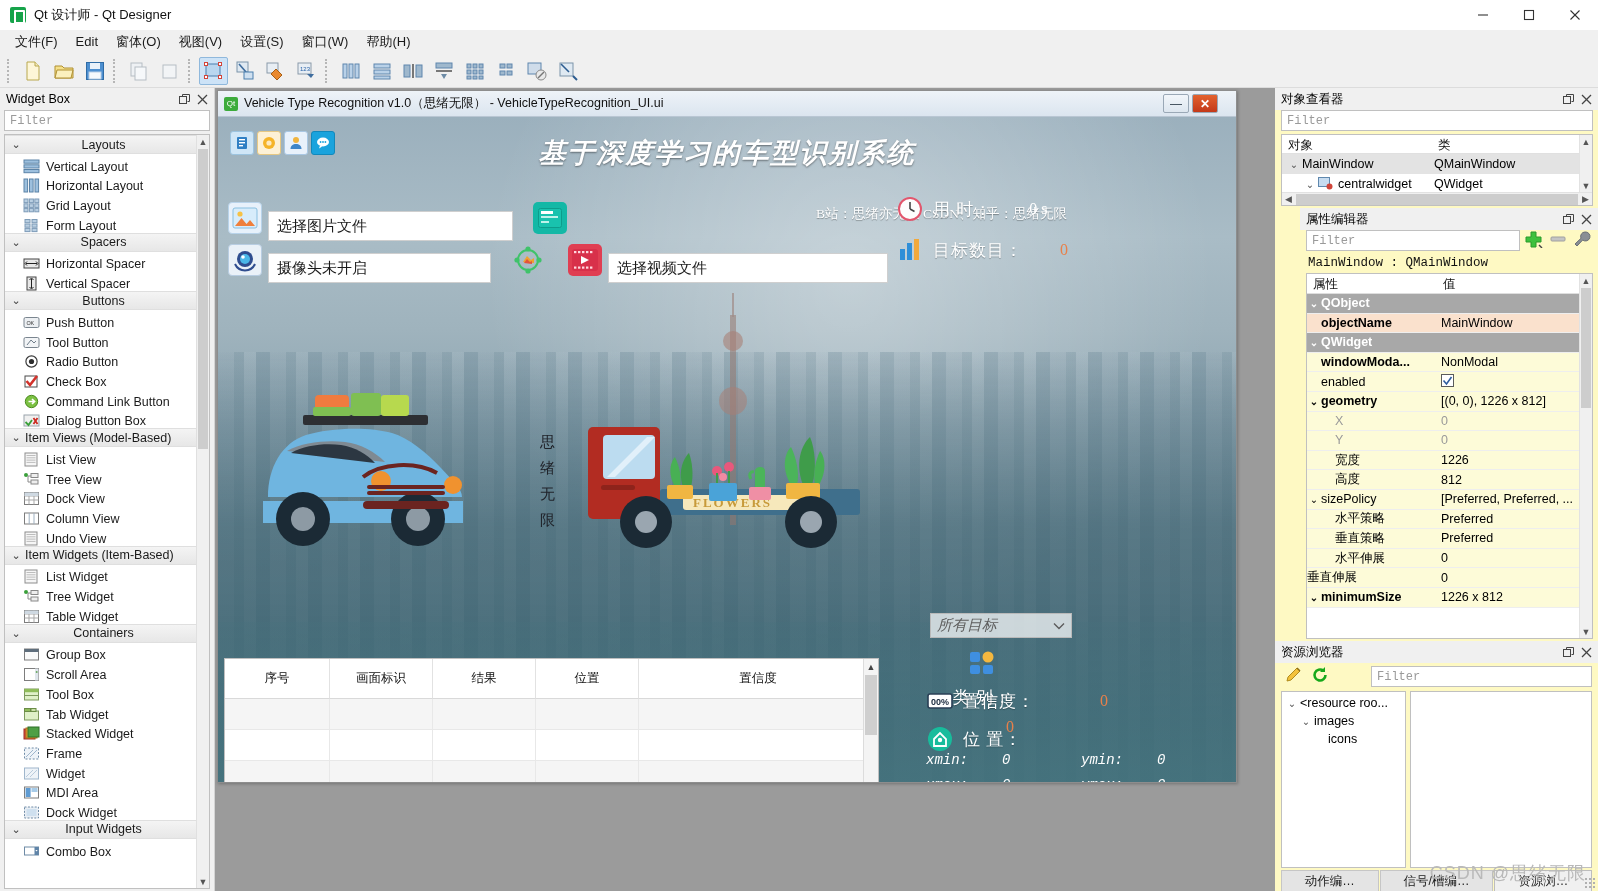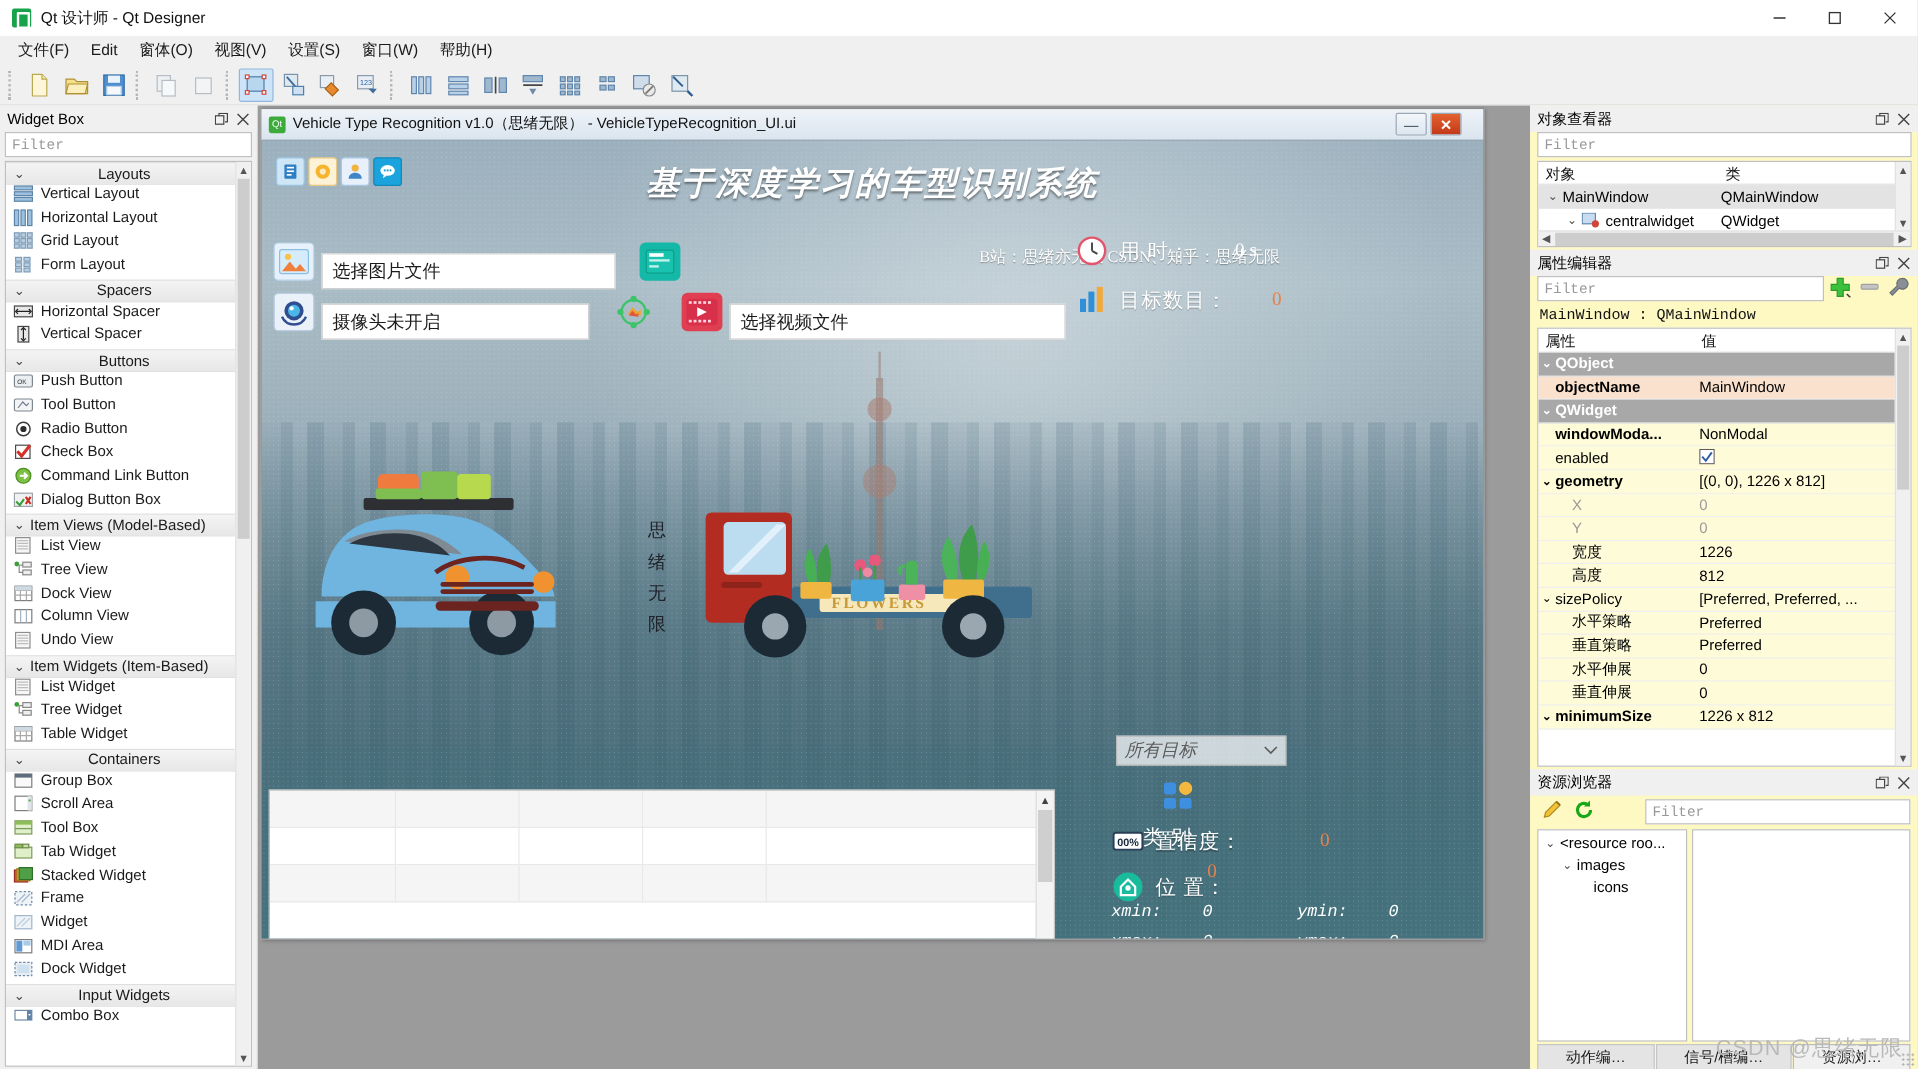--- a/index.html
+++ b/index.html
@@ -152,22 +152,22 @@
     display: flex; align-items: center;
     font-size: 12.5px; font-weight: normal;
     color: #1a1a1a;
     padding-left: 2px;
   }
   .wb-group .chev { width: 18px; text-align: center; color: #444; font-size: 11px; }
   .wb-group .gl { flex: 1 1 auto; text-align: center; padding-right: 14px; }
   .wb-group.gl-left .gl { text-align: left; padding-right: 0; }
   .wb-item {
     height: 19.7px;
-    display: flex; align-items: flex-start;
-    padding-left: 6px;
+    display: flex; align-items: flex-end;
+    padding-left: 18px;
     font-size: 12.5px;
     color: #1a1a1a;
     white-space: nowrap;
   }
   .wb-item .ic { width: 17px; height: 15px; margin-right: 6px; flex: 0 0 17px; }
   .wb-sb {
     position: absolute; right: 0; top: 0; bottom: 0; width: 13px;
     background: #f0f0f0; border-left: 1px solid #e0e0e0;
   }
   .wb-sb .arr {
@@ -1228,20 +1228,27 @@
               <span class="k">xmax:</span>
               <span>0</span>
             </div>
             <div class="coord-cell">
               <span class="k">ymax:</span>
               <span>0</span>
             </div>
           </div>
 
           <div class="fw-table">
+            <div class="fwt-head" id="fwt-head">
+                <div class="c" style="width: 105px;">序号</div>
+                <div class="c" style="width: 103px;">画面标识</div>
+                <div class="c" style="width: 103px;">结果</div>
+                <div class="c" style="width: 103px;">位置</div>
+                <div class="c" style="width: auto; flex: 1 1 auto;">置信度</div>
+              </div>
             <div class="fwt-body" id="fwt-body">
                 <div class="fwt-row alt">
                   <div class="c" style="width: 105px;"></div>
                   <div class="c" style="width: 103px;"></div>
                   <div class="c" style="width: 103px;"></div>
                   <div class="c" style="width: 103px;"></div>
                   <div class="c" style="width: auto; flex: 1 1 auto;"></div>
                 </div>
                 <div class="fwt-row">
                   <div class="c" style="width: 105px;"></div>
@@ -1319,21 +1326,21 @@
             <div class="arr bot">▼</div>
           </div>
           <div class="ot-hsb">
             <div class="arr">◀</div>
             <div class="thumb"></div>
             <div class="arr">▶</div>
           </div>
         </div>
       </div>
 
-      <div class="rd-sec" style="flex:1 1 auto; min-height:0; display:flex; flex-direction:column;">
+      <div class="rd-sec" style="flex:1 1 auto; min-height:0; display:flex; flex-direction:column;margin-left:25px;">
         <div class="dock-title">
           <span class="t">属性编辑器</span>
           <span class="dock-btn">
             <svg width="11" height="11" viewBox="0 0 11 11">
                 <rect x="0.5" y="2.5" width="7" height="7" fill="none" stroke="#444"></rect>
                 <path d="M3.5 2.5V0.5h7v7h-2" fill="none" stroke="#444"></path>
               </svg>
           </span>
           <span class="dock-btn">
             <svg width="11" height="11" viewBox="0 0 11 11">
@@ -1456,21 +1463,21 @@
                   <div class="v">Preferred</div>
                 </div>
                 <div class="pt-row yel">
                   <div class="k">
                     <span class="ind" style="padding-left:28px">水平伸展</span>
                   </div>
                   <div class="v">0</div>
                 </div>
                 <div class="pt-row yel">
                   <div class="k">
-                    <span class="ind" style="padding-left:28px">垂直伸展</span>
+                    <span class="ind" style="">垂直伸展</span>
                   </div>
                   <div class="v">0</div>
                 </div>
                 <div class="pt-row yel">
                   <div class="k" style="font-weight: bold;">
                     <span class="chev">⌄</span>
                     <span class="ind" style="padding-left:0px">minimumSize</span>
                   </div>
                   <div class="v">1226 x 812</div>
                 </div>

